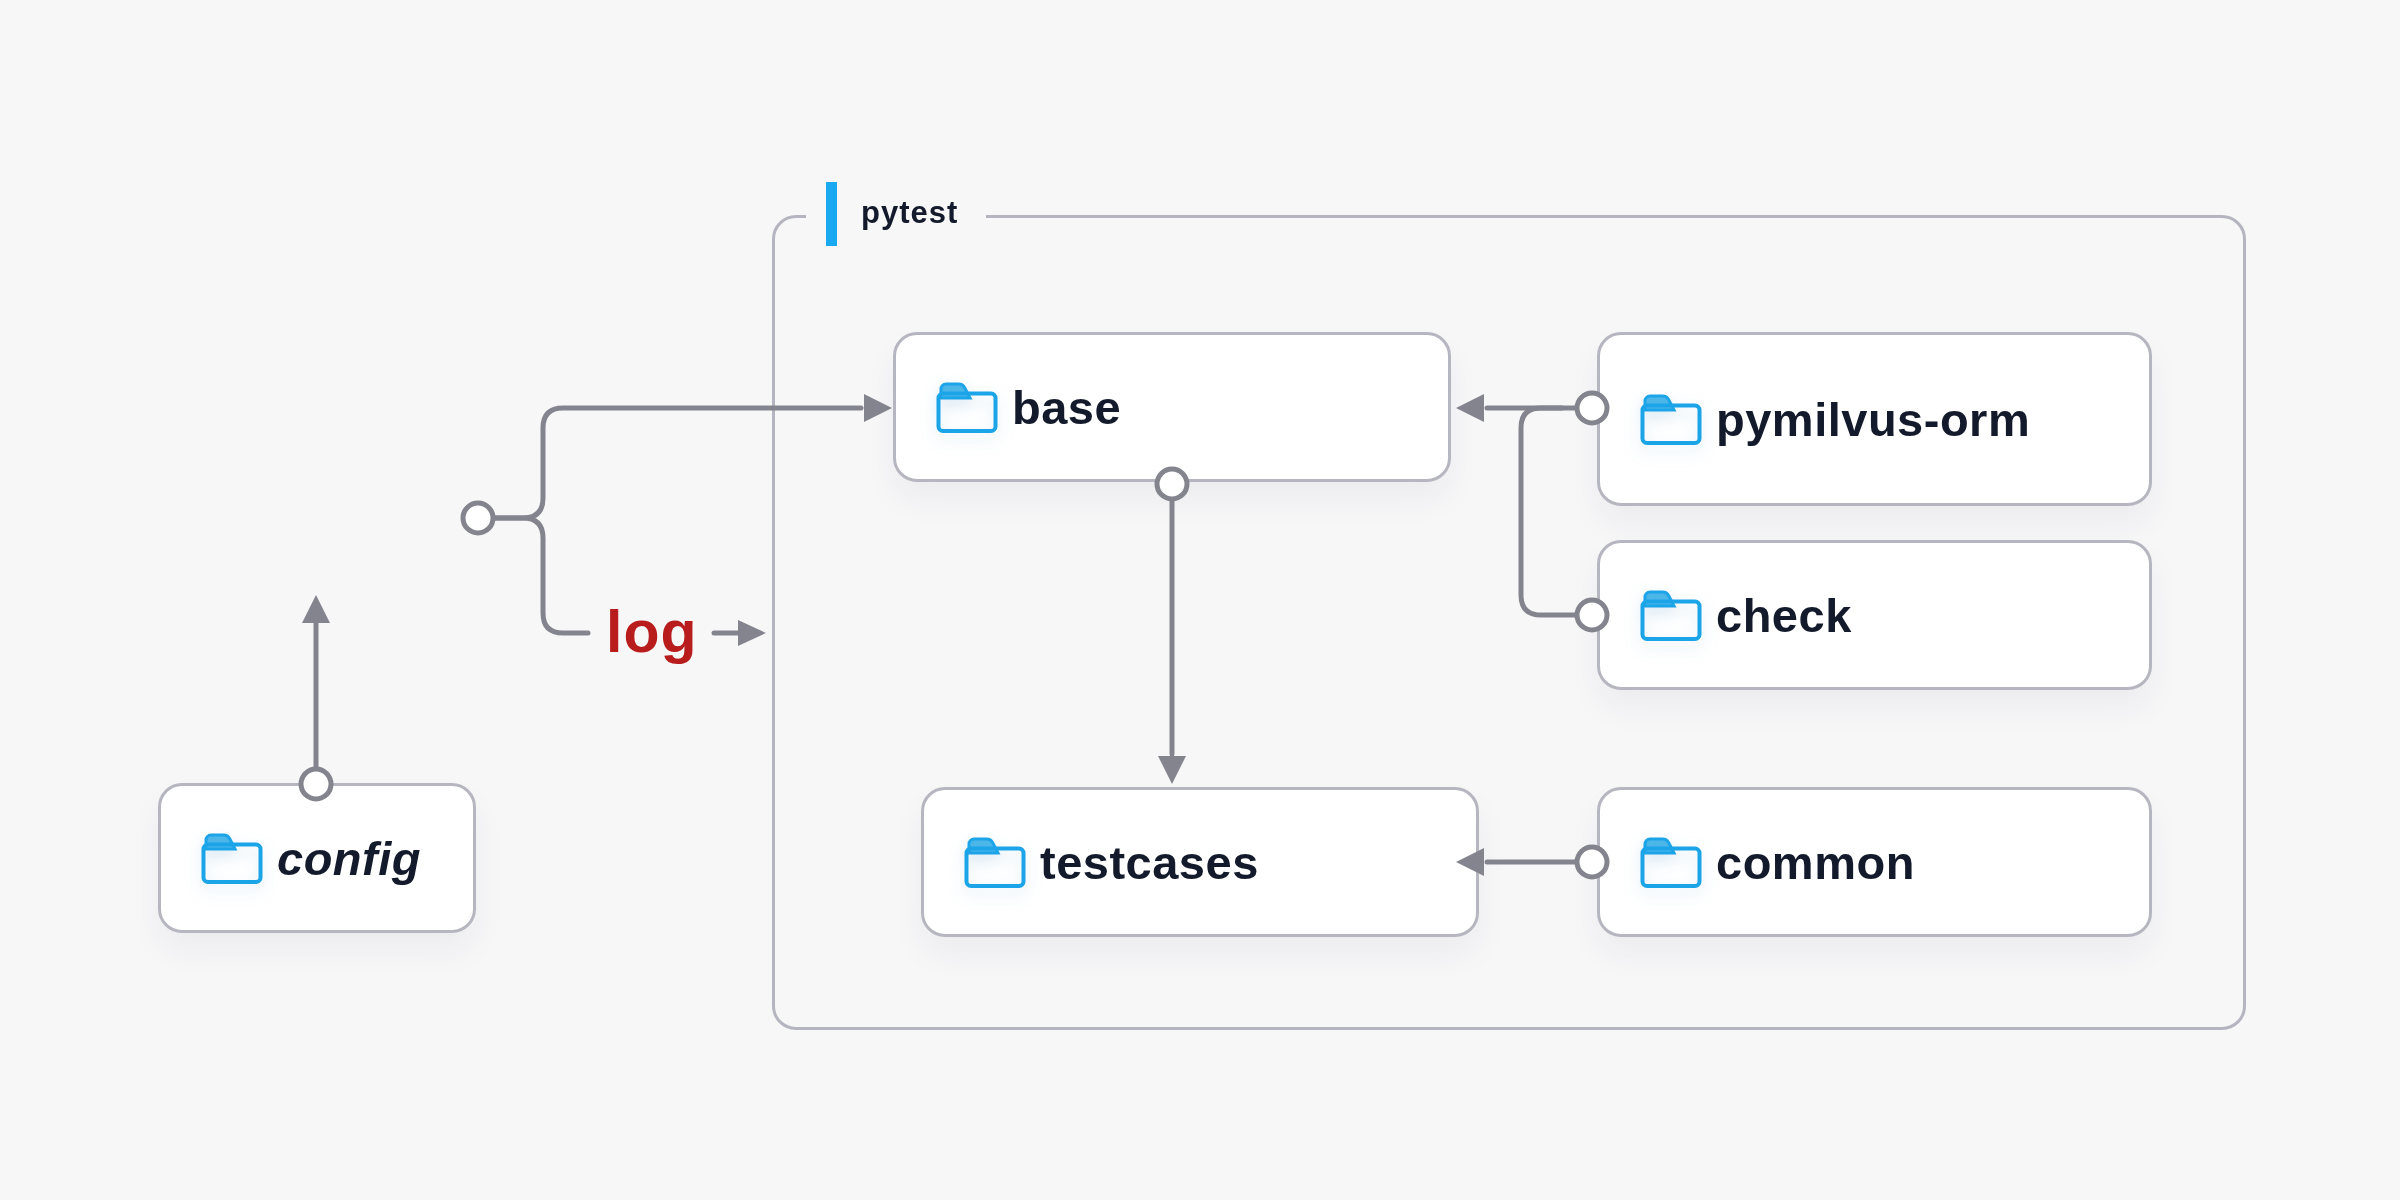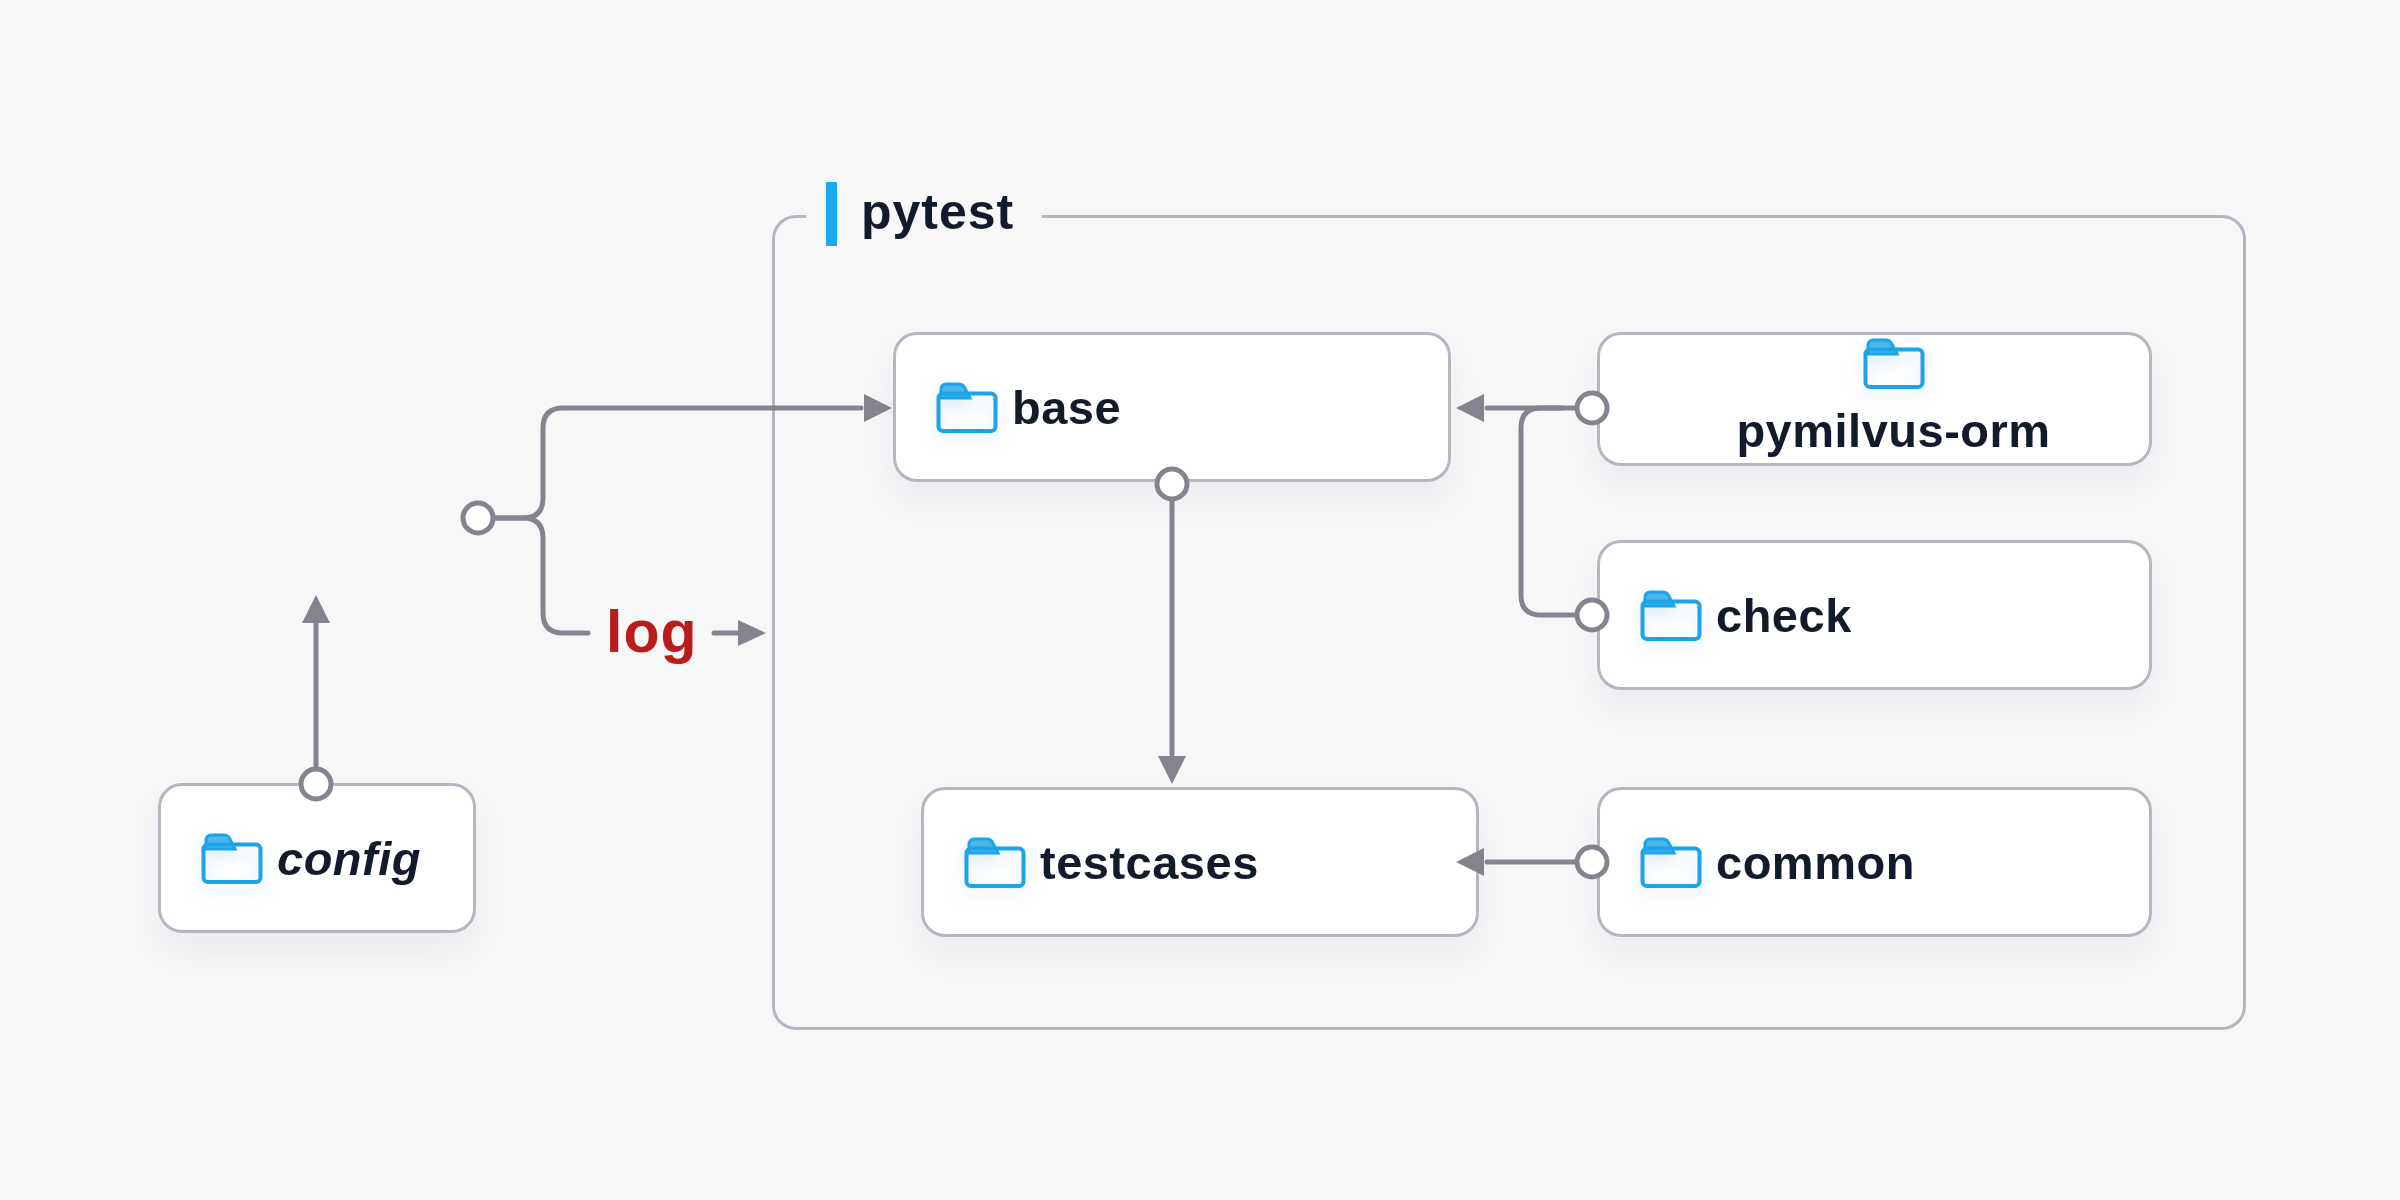--- a/index.html
+++ b/index.html
@@ -36,21 +36,21 @@
     background: #f7f7f8;
     padding: 0 28px 0 20px;
     z-index: 3;
   }
   .accent-bar {
     width: 11px; height: 64px;
     background: #19a9f1;
     flex: none;
   }
   .group-label-text {
-    font-size: 50px;
+    font-size: 31px;
     font-weight: 700;
     color: #131a2c;
     letter-spacing: 1px;
     line-height: 1;
     padding-bottom: 4px;
   }
 
   
   .node {
     position: absolute;
@@ -70,21 +70,21 @@
     font-weight: 700;
     color: #131a2c;
     letter-spacing: 0.5px;
     white-space: nowrap;
   }
   .folder-icon { width: 66px; height: 56px; flex: none; filter: drop-shadow(0 6px 8px rgba(40,130,190,0.18)); }
 
   #node-utils        { left: 158px;  top: 443px; width: 318px; height: 150px; }
   #node-config       { left: 158px;  top: 783px; width: 318px; height: 150px; font-style: italic; }
   #node-base         { left: 893px;  top: 332px; width: 558px; height: 150px; }
-  #node-pymilvus-orm { left: 1597px; top: 332px; width: 555px; height: 134px; flex-direction: column; }
+  #node-pymilvus-orm { left: 1597px; top: 332px; width: 555px; height: 174px; }
   #node-check        { left: 1597px; top: 540px; width: 555px; height: 150px; align-items: center; }
   #node-testcases    { left: 893px;  top: 787px; width: 558px; height: 150px; margin-left: 28px; }
   #node-common       { left: 1597px; top: 787px; width: 555px; height: 150px; }
 
   
   svg.connections {
     position: absolute;
     left: 0; top: 0;
     width: 2400px; height: 1200px;
     z-index: 4;

